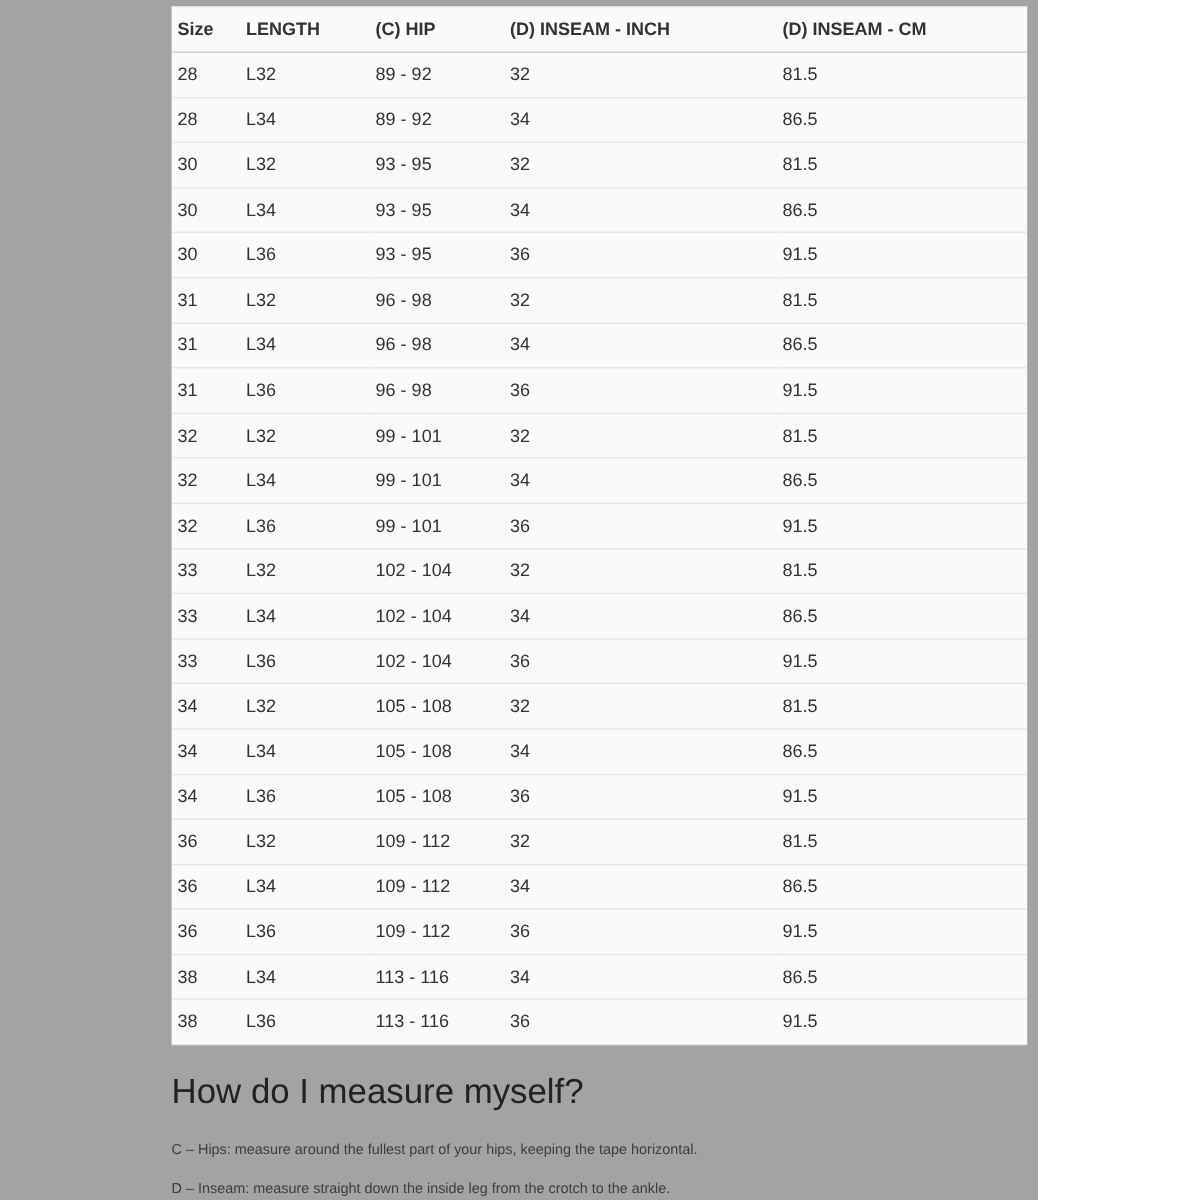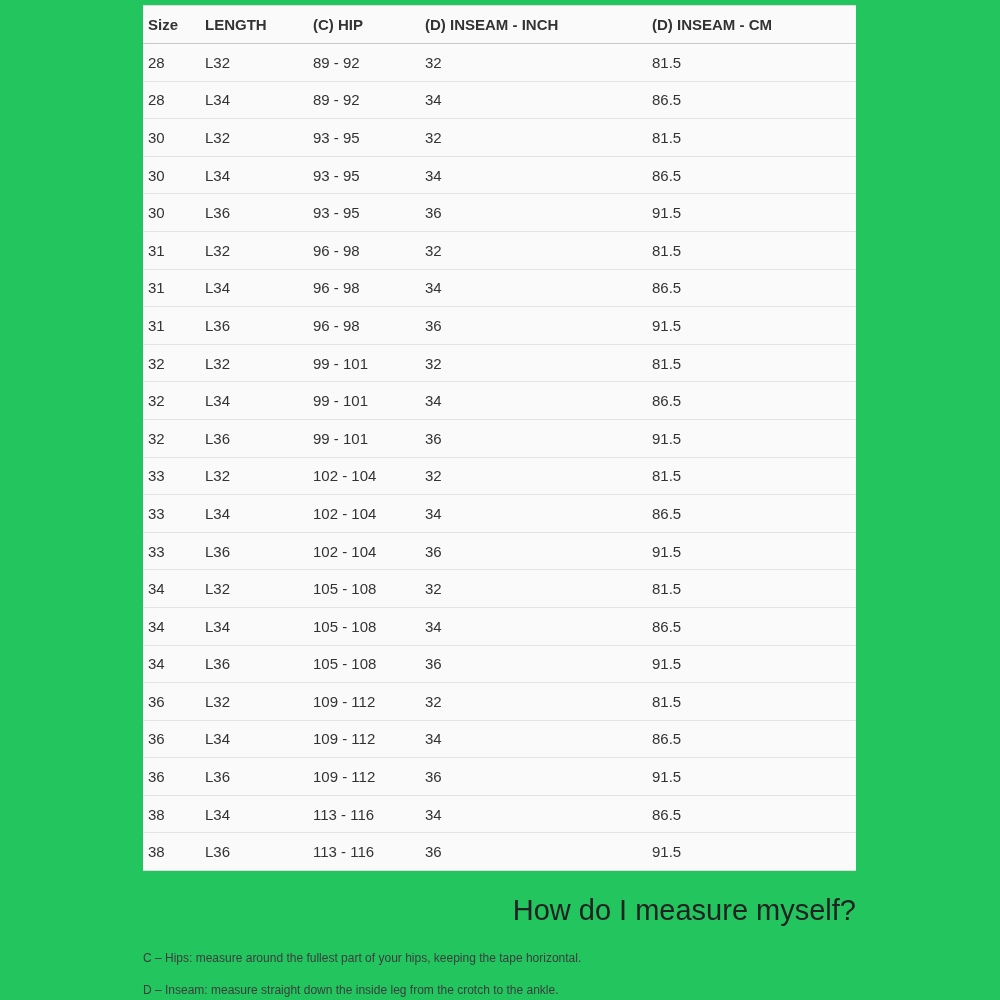--- a/index.html
+++ b/index.html
@@ -12,23 +12,23 @@
   }
   * { box-sizing: border-box; }
   html, body {
     margin: 0;
     padding: 0;
     background: #ffffff;
     font-family: "Liberation Sans", sans-serif;
   }
   .page {
     position: relative;
-    width: 1000px;
+    width: 865px;
     height: 1000px;
-    background: #22c55e;
+    background: #a3a3a3;
     overflow: hidden;
   }
   .content {
     position: absolute;
     left: 143px;
     top: 5px;
     width: 713px;
   }
   table.size-chart {
     border-collapse: collapse;
@@ -62,21 +62,20 @@
   table.size-chart td:first-child {
     padding-left: 5px;
   }
   .measure-heading {
     margin: 21px 0 0 0;
     padding: 0;
     font-size: 29px;
     line-height: 36px;
     font-weight: 400;
     color: var(--heading-text);
-    text-align: right;
   }
   .measure-line {
     margin: 0;
     padding: 0;
     font-size: 12px;
     line-height: 32px;
     color: #3d3d3d;
   }
   .measure-line:first-of-type {
     margin-top: 14px;

